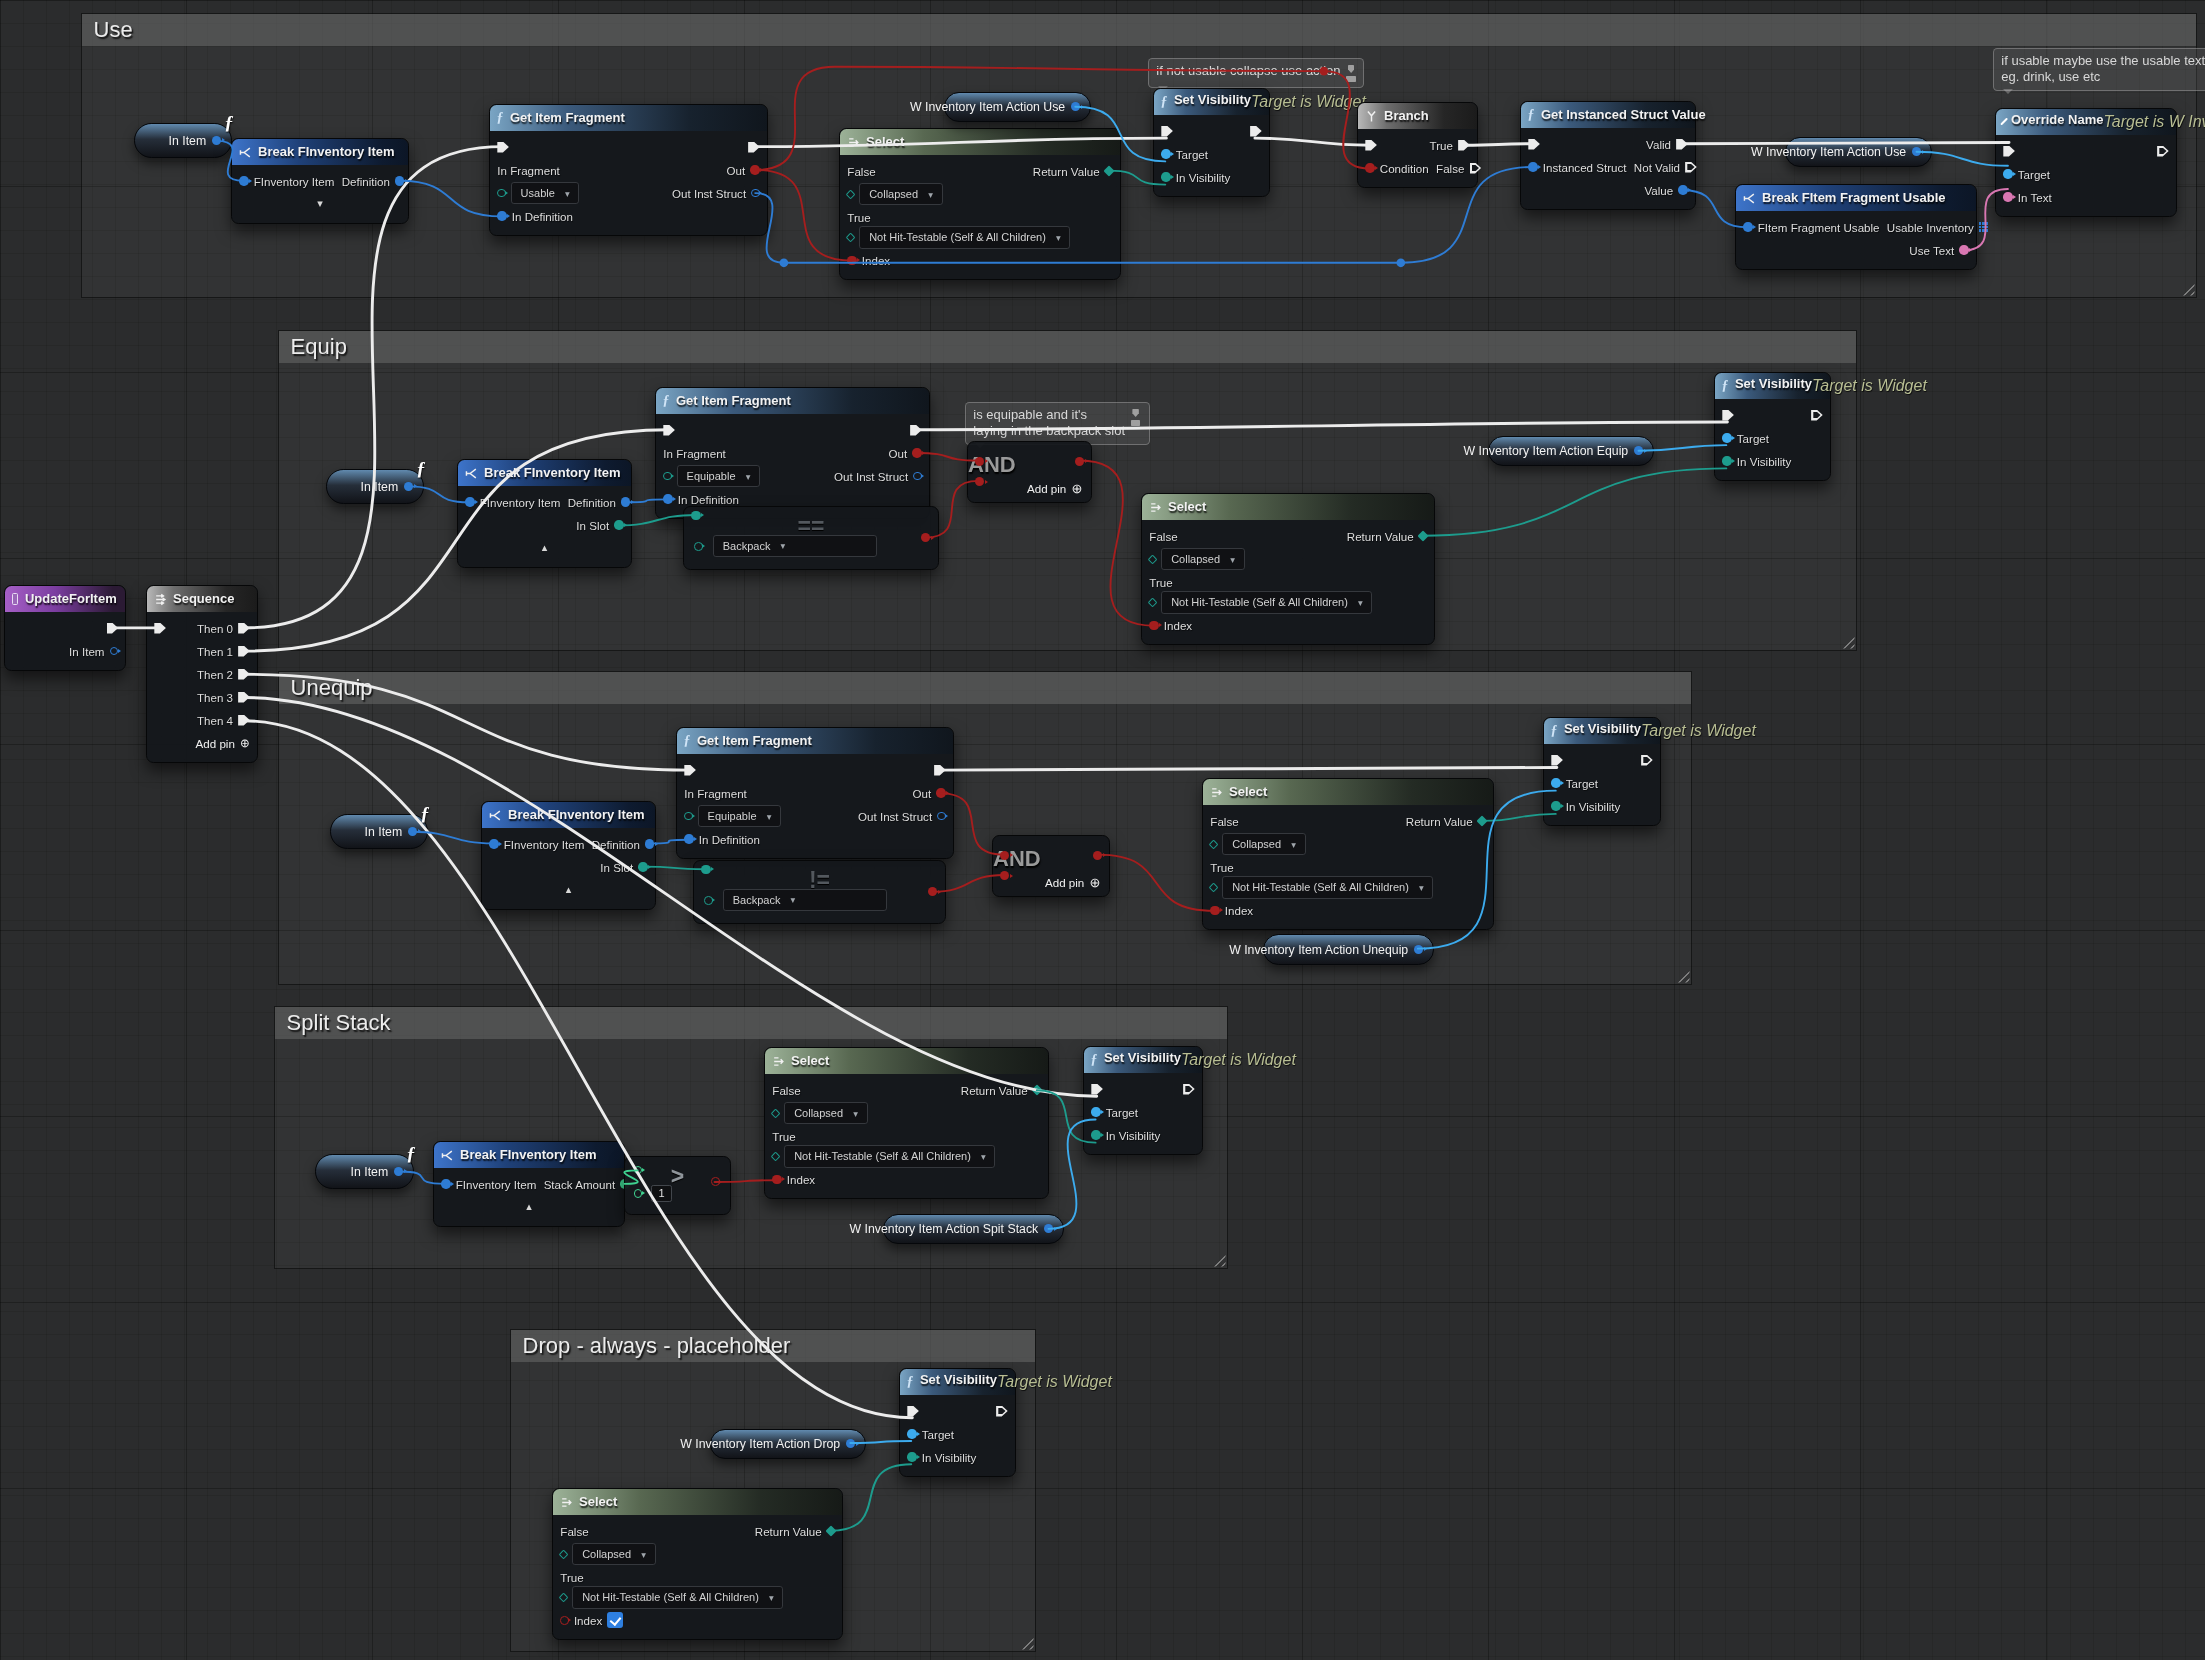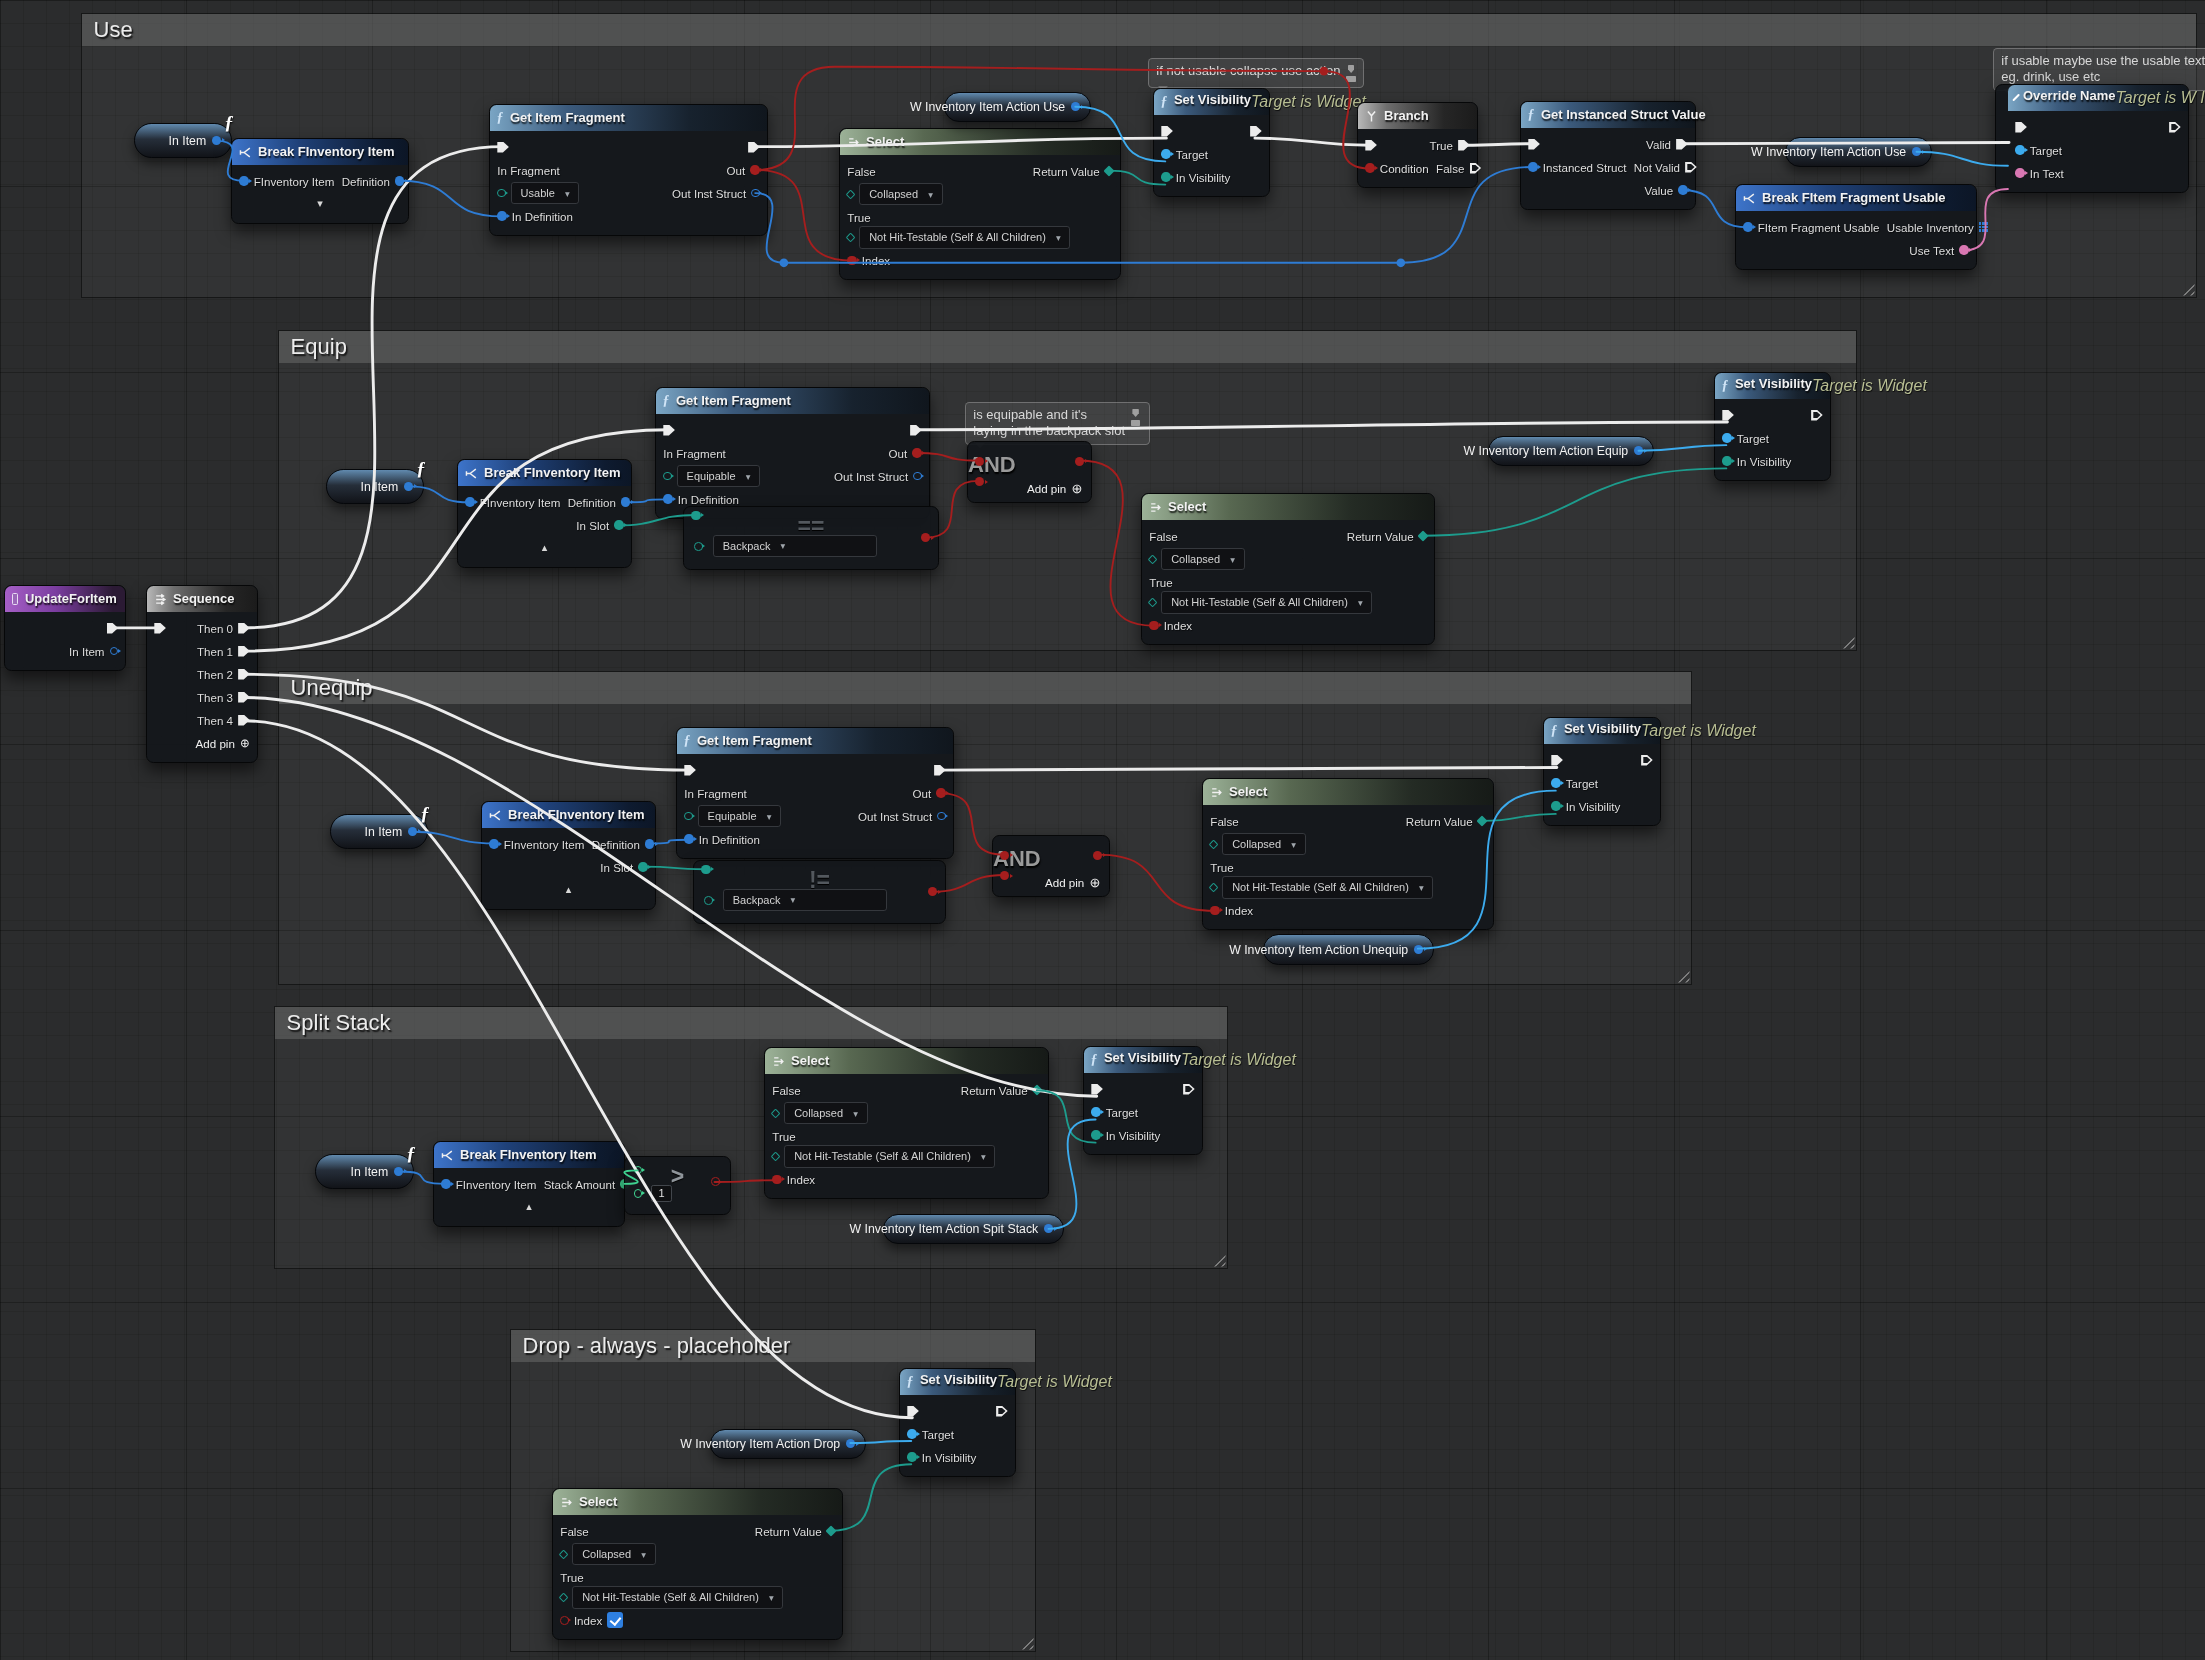--- a/index.html
+++ b/index.html
@@ -491,21 +491,21 @@
           </span>
         </div>
         <div class="row">
           <span class="rr">
             <span class="plabel">Use Text</span>
             <span class="pin pcirc c-pink"></span>
           </span>
         </div>
       </div>
     </div>
-    <div class="node" style="left: 1995px; top: 84px; width: 180px; padding-left: 12px;">
+    <div class="node" style="left: 1995px; top: 108px; width: 180px;">
       <div class="titlebar t-func">
         <span class="icon-diamond"></span>
         <div class="tcol">
           <div class="title">Override Name</div>
           <div class="subtitle">Target is W Inventory Item Action</div>
         </div>
       </div>
       <div class="rows">
         <div class="row">
           <span class="rl">

